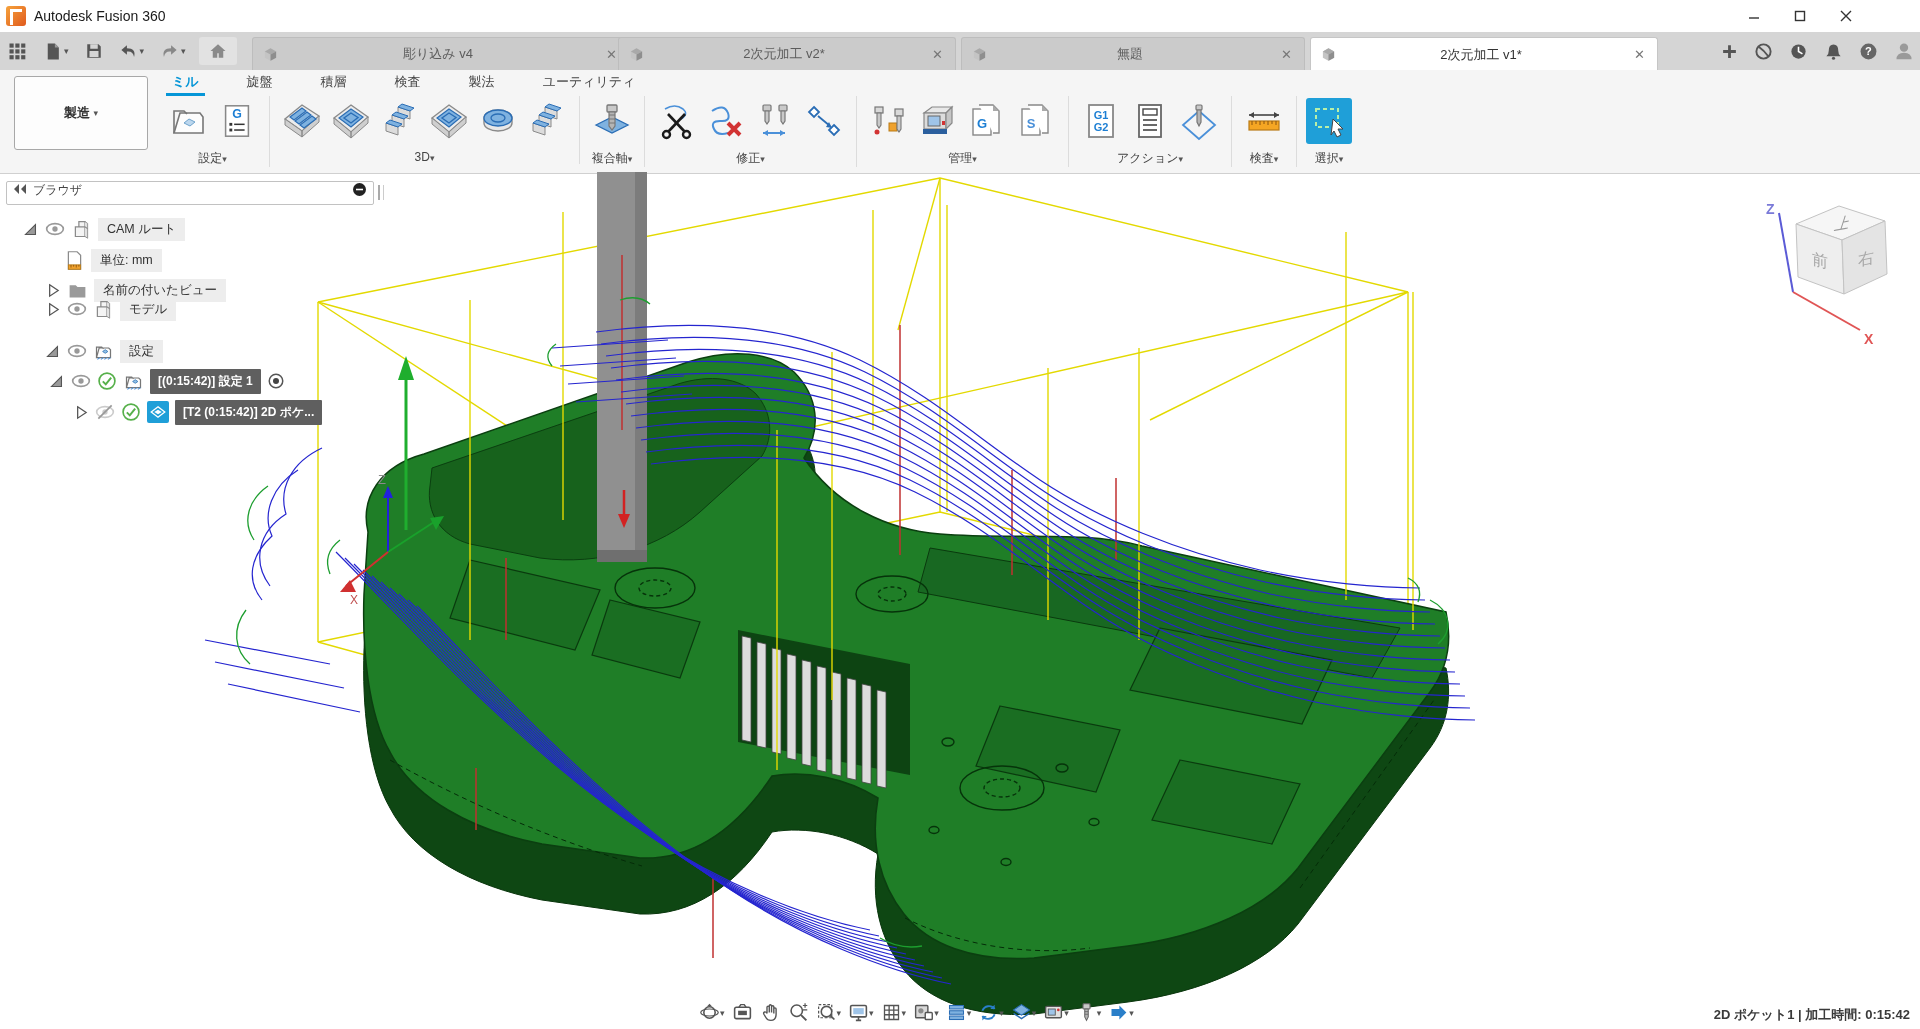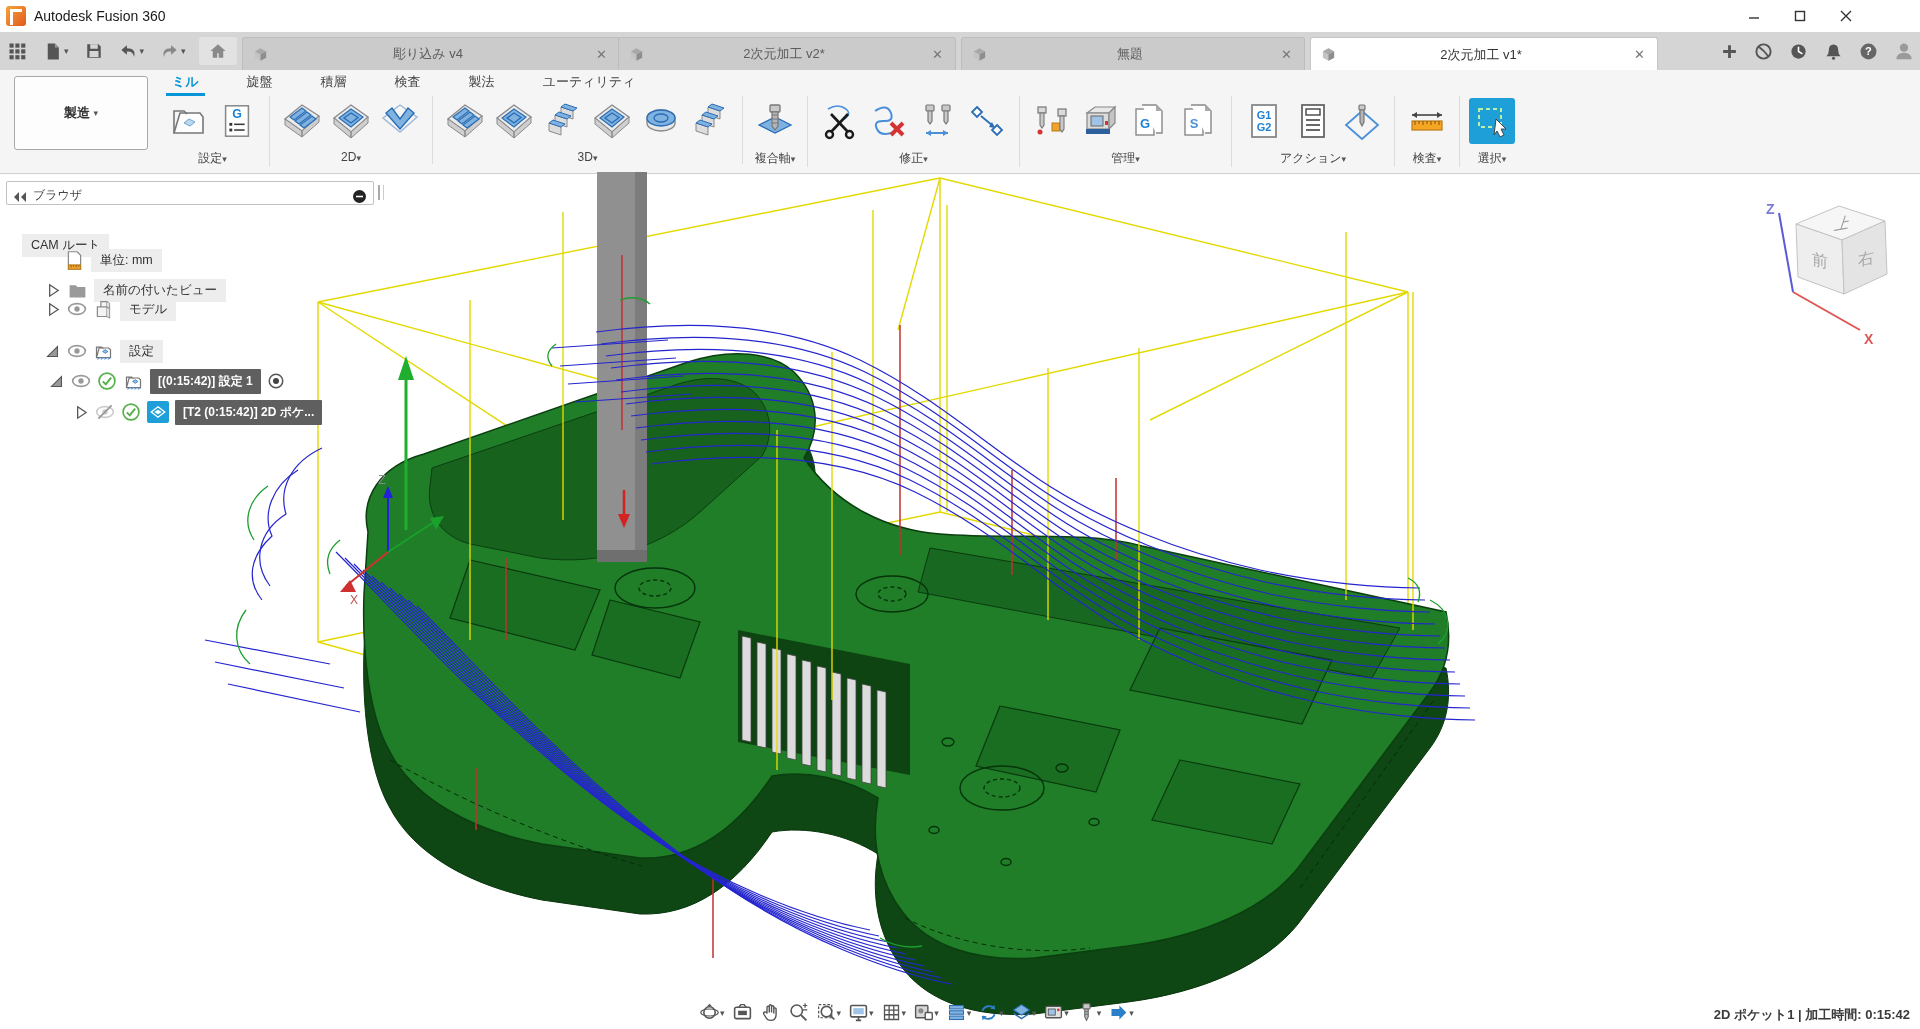--- a/index.html
+++ b/index.html
@@ -33,21 +33,21 @@
   .rtab.active{color:#0696d7;font-weight:bold;}
   .rtab.active:after{content:"";position:absolute;left:-2px;right:-2px;bottom:-3px;height:3px;background:#0696d7;}
   .rgroups{position:absolute;left:156px;top:26px;display:flex;align-items:flex-start;}
   .rgroup{display:flex;flex-direction:column;align-items:center;padding:0 9px;border-right:1px solid #dcdcdc;}
   .rgroup:last-child{border-right:none;}
   .ricons{display:flex;gap:3px;height:50px;align-items:center;}
   .tool-btn{width:46px;height:46px;display:flex;align-items:center;justify-content:center;border-radius:3px;}
   .tool-btn.sel{background:#1f9fd8;}
   .glabel{font-size:12px;color:#444;margin-top:4px;white-space:nowrap;}
   
-  .bheader{position:absolute;left:6px;top:181px;width:366px;height:22px;background:#fff;border:1px solid #c2c2c2;border-radius:2px;display:flex;align-items:flex-end;z-index:6;}
+  .bheader{position:absolute;left:6px;top:181px;width:366px;height:22px;background:#fff;border:1px solid #c2c2c2;border-radius:2px;display:flex;align-items:flex-start;z-index:6;}
   .bheader .blbl{font-size:12px;color:#444;margin-left:6px;flex:1;}
   .grip{position:absolute;left:378px;top:185px;width:3px;height:15px;border-left:2px solid #aaa;border-right:1px solid #ccc;z-index:6;}
   .brow{position:absolute;display:flex;align-items:center;gap:6px;height:26px;z-index:6;}
   .blabel{background:#ededed;color:#333;font-size:12.5px;padding:3px 9px;white-space:nowrap;}
   .dlabel{background:#5f5f5f;color:#fff;font-size:12px;font-weight:bold;padding:4px 8px;border-radius:1px;white-space:nowrap;}
   .opico{width:22px;height:22px;background:#1f9fd8;border-radius:2px;display:flex;align-items:center;justify-content:center;}
   
   .navbar{position:absolute;left:697px;top:1001px;display:flex;align-items:center;gap:3px;z-index:6;}
   .navbtn{display:flex;align-items:center;padding:1px 2px;border-radius:2px;}
   .statusinfo{position:absolute;left:1650px;top:1006px;width:260px;text-align:right;font-size:13px;font-weight:bold;color:#3a3a3a;z-index:6;}
@@ -603,21 +603,21 @@
           <use href="#s-redo"></use>
         </svg>
       </div>
     <div class="qbtn homebtn">
         <svg width="18" height="18">
           <use href="#s-home"></use>
         </svg>
       </div>
   </div>
 
-  <div class="tab" style="left:242px;width:378px;">
+  <div class="tab" style="left:252px;width:378px;">
     <svg width="15" height="15">
         <use href="#s-tabcube"></use>
       </svg>
     <span class="tlabel">彫り込み v4</span>
     <span class="tclose">✕</span>
   </div>
   <div class="tab" style="left:618px;width:338px;">
     <svg width="15" height="15">
         <use href="#s-tabcube"></use>
       </svg>
@@ -709,40 +709,20 @@
               <use href="#s-isoslant"></use>
             </svg>
           </div>
         <div class="tool-btn">
             <svg width="40" height="40">
               <use href="#s-isoswirl"></use>
             </svg>
           </div>
         <div class="tool-btn">
             <svg width="40" height="40">
-              <use href="#s-isov"></use>
-            </svg>
-          </div>
-      </div>
-      <div class="glabel caret">2D</div>
-    </div>
-    <div class="rgroup">
-      <div class="ricons">
-        <div class="tool-btn">
-            <svg width="40" height="40">
-              <use href="#s-isoslant"></use>
-            </svg>
-          </div>
-        <div class="tool-btn">
-            <svg width="40" height="40">
-              <use href="#s-isoswirl"></use>
-            </svg>
-          </div>
-        <div class="tool-btn">
-            <svg width="40" height="40">
               <use href="#s-stairs"></use>
             </svg>
           </div>
         <div class="tool-btn">
             <svg width="40" height="40">
               <use href="#s-isoswirl"></use>
             </svg>
           </div>
         <div class="tool-btn">
             <svg width="40" height="40">
@@ -865,21 +845,21 @@
     <path d="M6 2 L1 7 L6 12 z M13 2 L8 7 L13 12 z" fill="#555"></path>
   </svg>
   <span class="blbl">ブラウザ</span>
   <svg width="15" height="15" style="margin-right:6px">
     <circle cx="7.5" cy="7.5" r="6.5" fill="#222"></circle>
       <line x1="4" y1="7.5" x2="11" y2="7.5" stroke="#fff" stroke-width="1.6"></line>
   </svg>
 </div>
 <div class="grip"></div>
 
-<div class="brow" style="top:216px;left:22px;flex-direction:column;">
+<div class="brow" style="top:216px;left:22px;">
   <svg width="17" height="17">
       <use href="#s-exp-o"></use>
     </svg>
   <svg width="20" height="20">
       <use href="#s-eye"></use>
     </svg>
   <svg width="21" height="21">
       <use href="#s-cubec"></use>
     </svg>
   <span class="blabel">CAM ルート</span>

